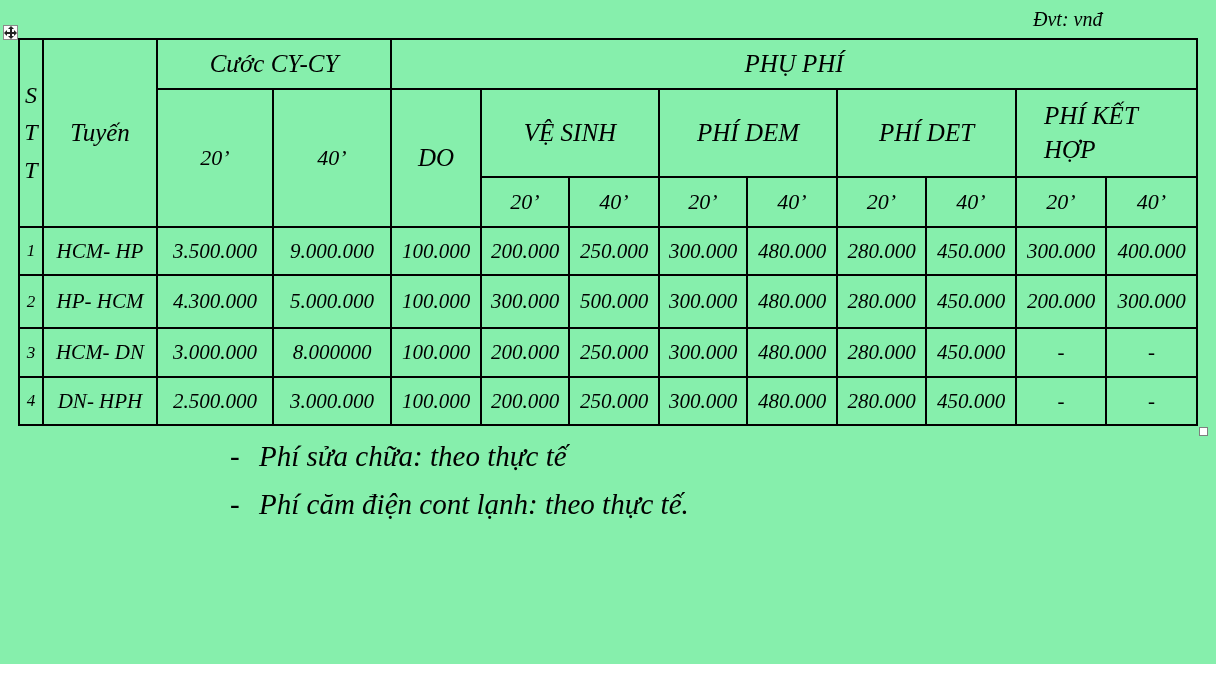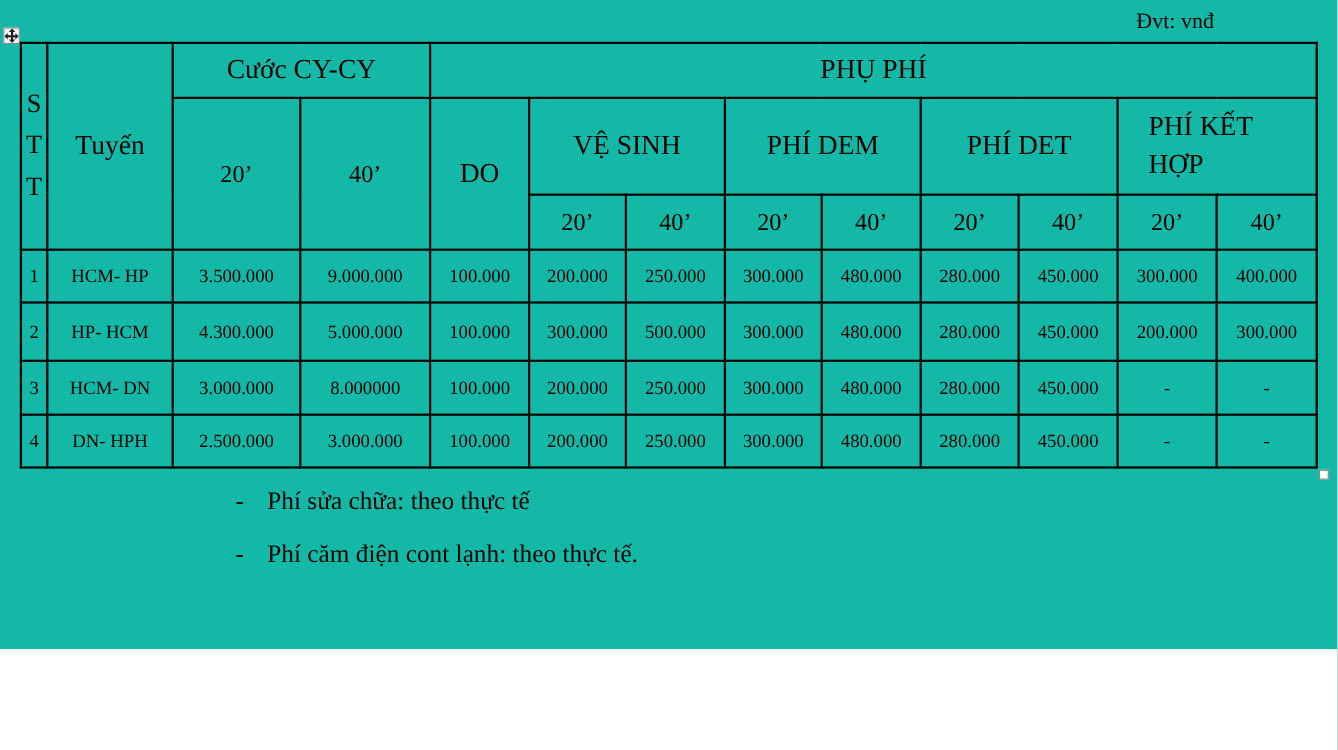--- a/index.html
+++ b/index.html
@@ -1,18 +1,18 @@
 <!DOCTYPE html>
 <html><head>
 <meta charset="utf-8">
 <style>
   html,body{margin:0;padding:0;background:#fff;}
   .page{
-    position:relative;width:1216px;height:590px;background:#14b8a6;
-    font-family:"Liberation Serif","DejaVu Serif",serif;color:#000;overflow:hidden;
+    position:relative;width:1216px;height:664px;background:#86efac;
+    font-family:"Liberation Serif","DejaVu Serif",serif;color:#000;overflow:hidden;font-style:italic;
   }
   .unit{position:absolute;top:8px;left:1033px;font-size:20px;white-space:nowrap;}
 
   
   .move-handle{position:absolute;left:3px;top:25px;width:15px;height:15px;
     border:1px solid #8a8a8a;background:#fbfbfb;box-sizing:border-box;}
   .mh-h{position:absolute;left:2px;top:6px;width:9px;height:1.6px;background:#222;}
   .mh-v{position:absolute;left:6px;top:2px;width:1.6px;height:9px;background:#222;}
   .mh-t{position:absolute;width:0;height:0;}
   .mh-up{left:4px;top:0;border-left:3px solid transparent;border-right:3px solid transparent;border-bottom:3px solid #222;}
@@ -37,24 +37,24 @@
   tr.hrow3{height:50px;}
   tr.drow1{height:48px;}
   tr.drow2{height:53px;}
   tr.drow3{height:49px;}
   tr.drow4{height:48px;}
   th.group{font-size:25px;margin-left:28px;}
   th.sub{font-size:22px;margin-left:21px;}
   .stt-head{font-size:24px;}
   .stt-head .stack{display:inline-block;width:15px;word-break:break-all;line-height:1.55;text-align:center;}
   .wrap2{display:inline-block;max-width:125px;line-height:1.35;text-align:left;}
-  td.num{font-size:17px;vertical-align:bottom;padding-bottom:7px;}
+  td.num{font-size:21px;vertical-align:bottom;padding-bottom:7px;}
   td.stt{font-size:17px;vertical-align:bottom;padding-bottom:7px;text-align:right;padding-right:4px;}
 
-  .notes{position:absolute;left:0;top:432px;font-size:23px;}
+  .notes{position:absolute;left:16px;top:432px;font-size:29px;}
   .note-line{height:48px;line-height:48px;white-space:nowrap;}
   .note-line.bullet{margin-left:214px;}
   .note-line.para{margin-left:197px;}
   .dash{display:inline-block;width:29px;}
 </style>
 </head>
 <body>
 
 <div class="page">
 

